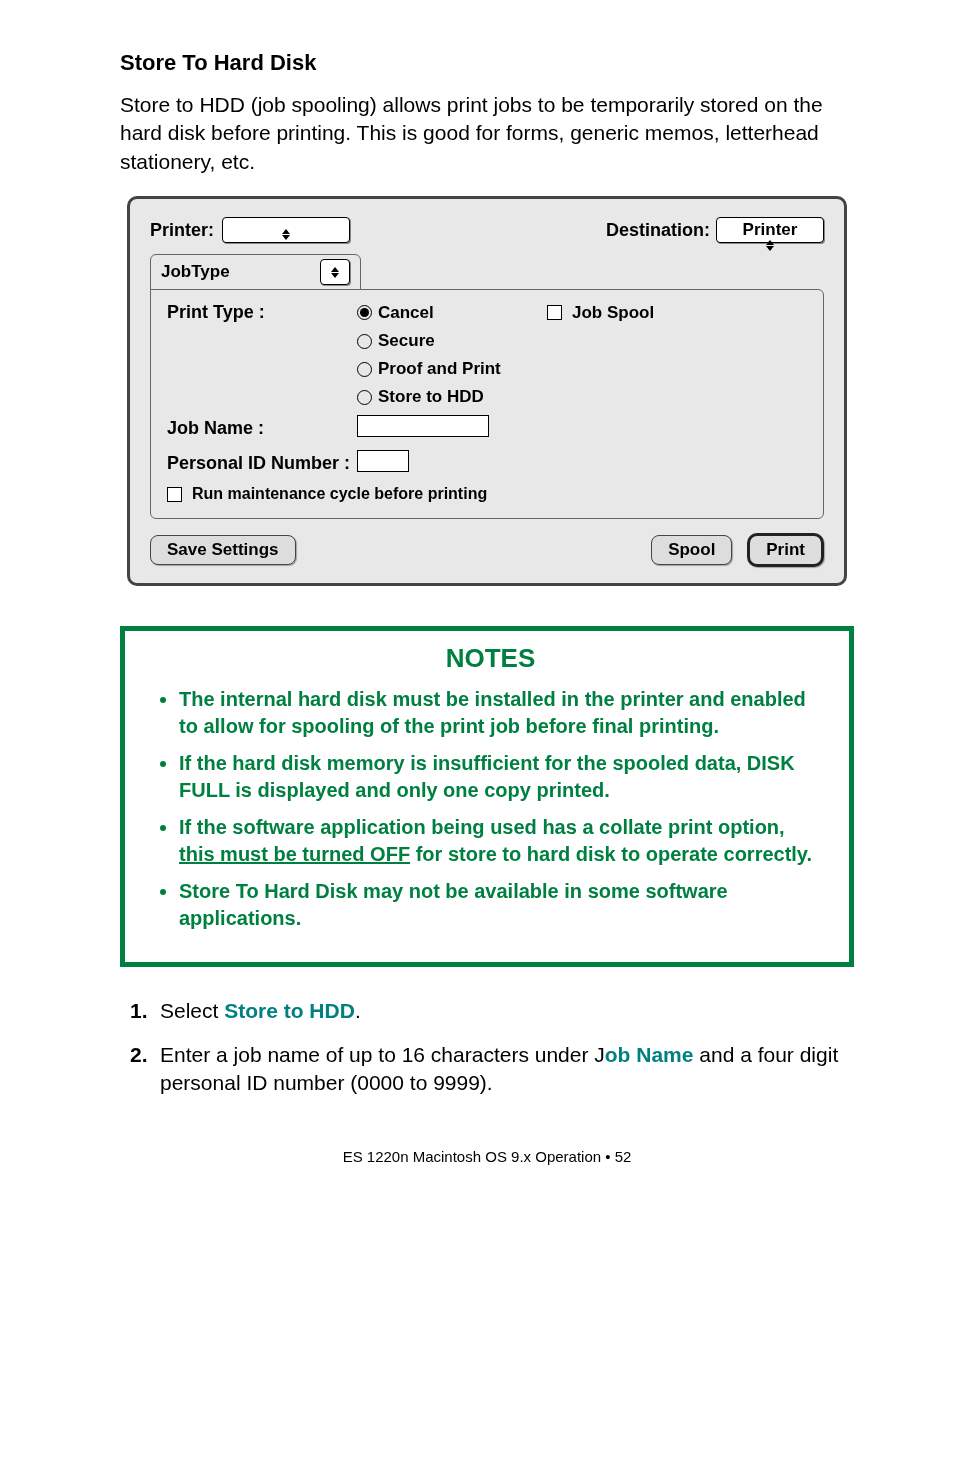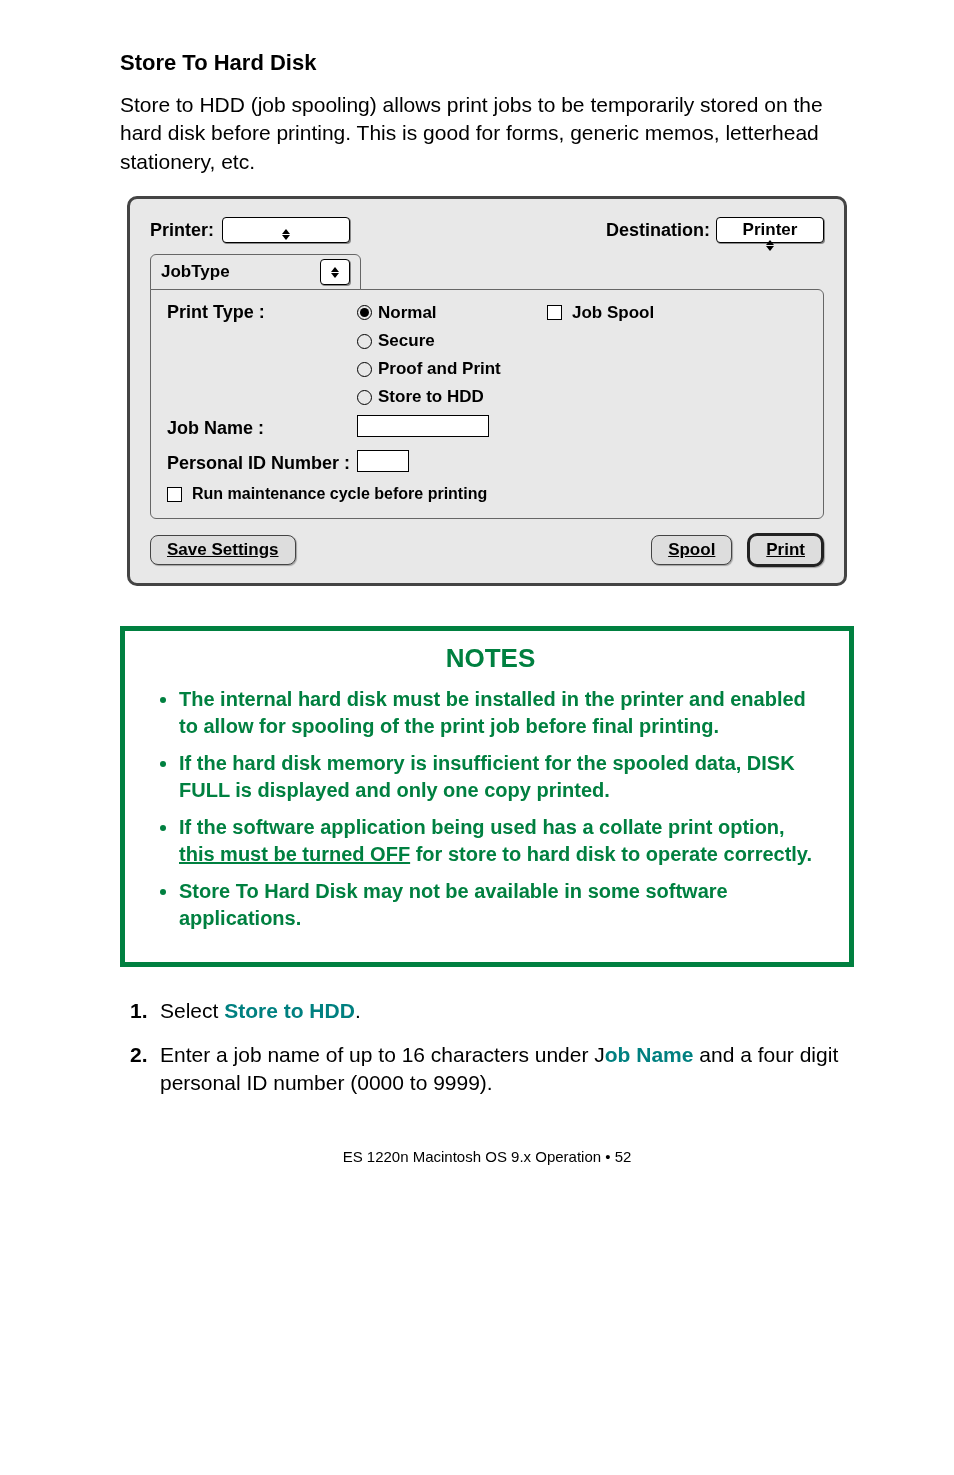--- a/index.html
+++ b/index.html
@@ -168,21 +168,20 @@
   }
   .btn {
     display: inline-block;
     background: #ddd;
     border: 1.5px solid #444;
     border-radius: 8px;
     padding: 4px 16px;
     font-weight: bold;
     font-size: 17px;
     box-shadow: 1px 1px 1px rgba(0,0,0,0.3);
-    text-decoration: underline;
   }
   .btn.primary {
     border: 3px solid #222;
     border-radius: 10px;
   }
   .notes-box {
     border: 5px solid #008040;
     margin: 40px 0 30px 0;
     padding: 12px 25px 20px 32px;
   }
@@ -266,21 +265,21 @@
               <span class="spin-arrows"></span>
             </span>
         </span>
       </div>
 
       <div class="panel">
         <div class="grid">
           <span class="dlg-label">Print Type :</span>
           <span class="radio">
             <span class="radio-circle filled"></span>
-            <span>Normal</span>
+            <span>Cancel</span>
           </span>
           <span class="checkbox">
             <span class="checkbox-box"></span>
             <span>Job Spool</span>
           </span>
 
           <span></span>
           <span class="radio">
             <span class="radio-circle"></span>
             <span>Secure</span>

